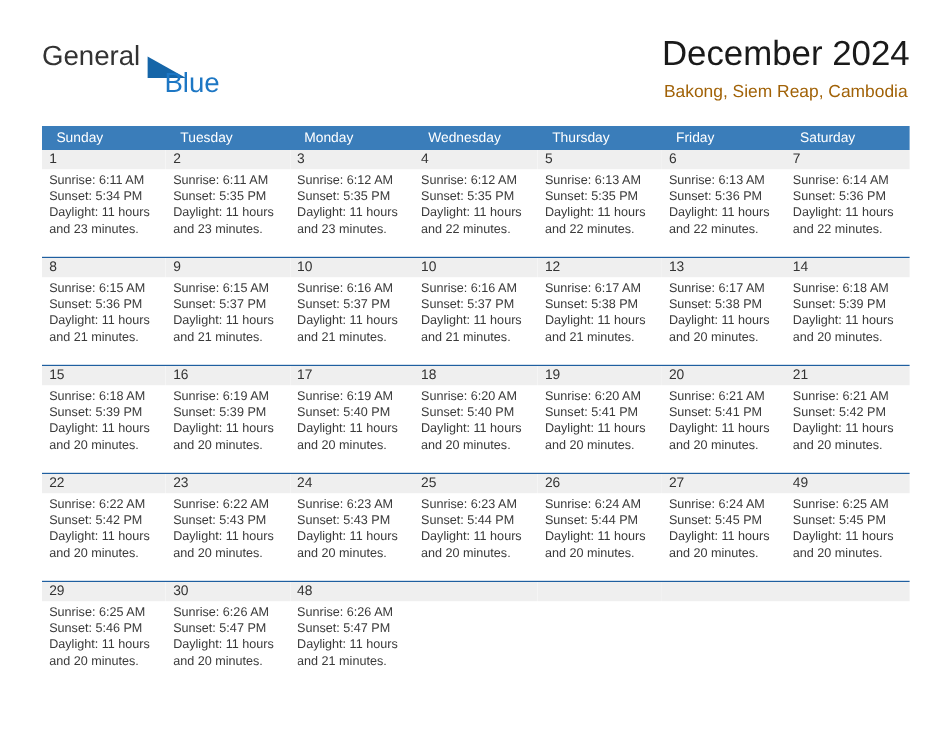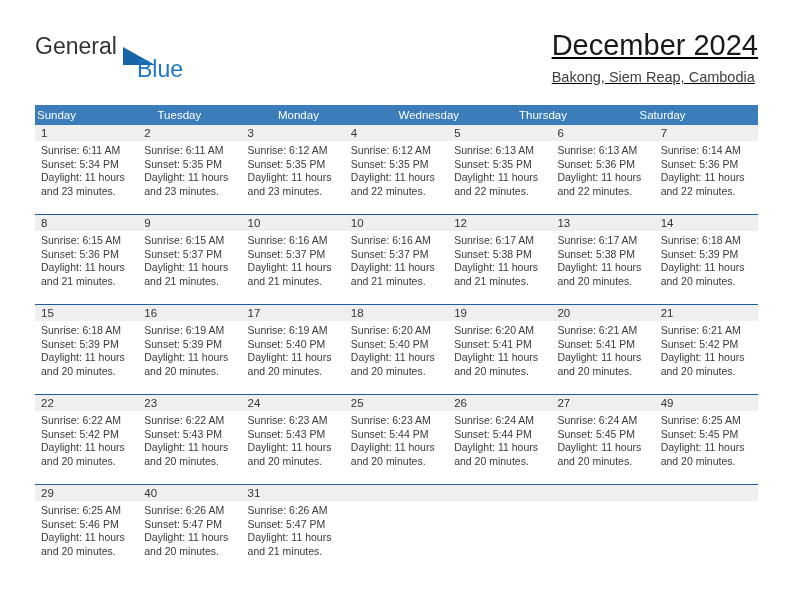--- a/index.html
+++ b/index.html
@@ -64,34 +64,33 @@
     width: 0;
     height: 0;
     border-left: 32px solid #1565a8;
     border-top: 18px solid transparent;
   }
 
   .title-block {
     position: absolute;
     right: 0;
     top: 0;
-    text-align: left;
-    text-decoration: underline;
+    text-align: center;
   }
   .month-title {
     font-size: 29px;
     font-weight: normal;
     color: #1a1a1a;
     line-height: 34px;
     white-space: nowrap;
   }
   .location {
     margin-top: 7px;
     font-size: 14.5px;
-    color: #404040;
+    color: #a16207;
     line-height: 17px;
     white-space: nowrap;
   }
 
   
   .calendar {
     position: absolute;
     left: 35px;
     top: 105px;
     width: 723px;
@@ -102,21 +101,21 @@
     width: 723px;
     background: #3a7dba;
     height: 20px;
   }
   .weekday {
     flex: 1 1 0;
     box-sizing: border-box;
     color: #ffffff;
     font-size: 11.5px;
     line-height: 20px;
-    padding-left: 2px;
+    padding-left: 12px;
     white-space: nowrap;
     overflow: hidden;
   }
 
   .week-row {
     display: flex;
     width: 723px;
     border-top: 1.6px solid #1f5fa0;
     margin-top: 8px;
   }
@@ -174,20 +173,21 @@
 
   </div>
 
   <div class="calendar">
     <div class="weekday-row" id="weekday-row">
         <div class="weekday">Sunday</div>
         <div class="weekday">Tuesday</div>
         <div class="weekday">Monday</div>
         <div class="weekday">Wednesday</div>
         <div class="weekday">Thursday</div>
+        <div class="weekday">Friday</div>
         <div class="weekday">Saturday</div>
       </div>
     <div id="weeks-container">
         <div class="week-row first">
           <div class="day-cell">
             <div class="daynum-band">1</div>
             <div class="details">
               <div class="detail-line">Sunrise: 6:11 AM</div>
               <div class="detail-line">Sunset: 5:34 PM</div>
               <div class="detail-line">Daylight: 11 hours</div>
@@ -448,30 +448,30 @@
           <div class="day-cell">
             <div class="daynum-band">29</div>
             <div class="details">
               <div class="detail-line">Sunrise: 6:25 AM</div>
               <div class="detail-line">Sunset: 5:46 PM</div>
               <div class="detail-line">Daylight: 11 hours</div>
               <div class="detail-line">and 20 minutes.</div>
             </div>
           </div>
           <div class="day-cell">
-            <div class="daynum-band">40</div>
+            <div class="daynum-band">30</div>
             <div class="details">
               <div class="detail-line">Sunrise: 6:26 AM</div>
               <div class="detail-line">Sunset: 5:47 PM</div>
               <div class="detail-line">Daylight: 11 hours</div>
               <div class="detail-line">and 20 minutes.</div>
             </div>
           </div>
           <div class="day-cell">
-            <div class="daynum-band">31</div>
+            <div class="daynum-band">48</div>
             <div class="details">
               <div class="detail-line">Sunrise: 6:26 AM</div>
               <div class="detail-line">Sunset: 5:47 PM</div>
               <div class="detail-line">Daylight: 11 hours</div>
               <div class="detail-line">and 21 minutes.</div>
             </div>
           </div>
           <div class="day-cell empty">
             <div class="daynum-band"></div>
           </div>

